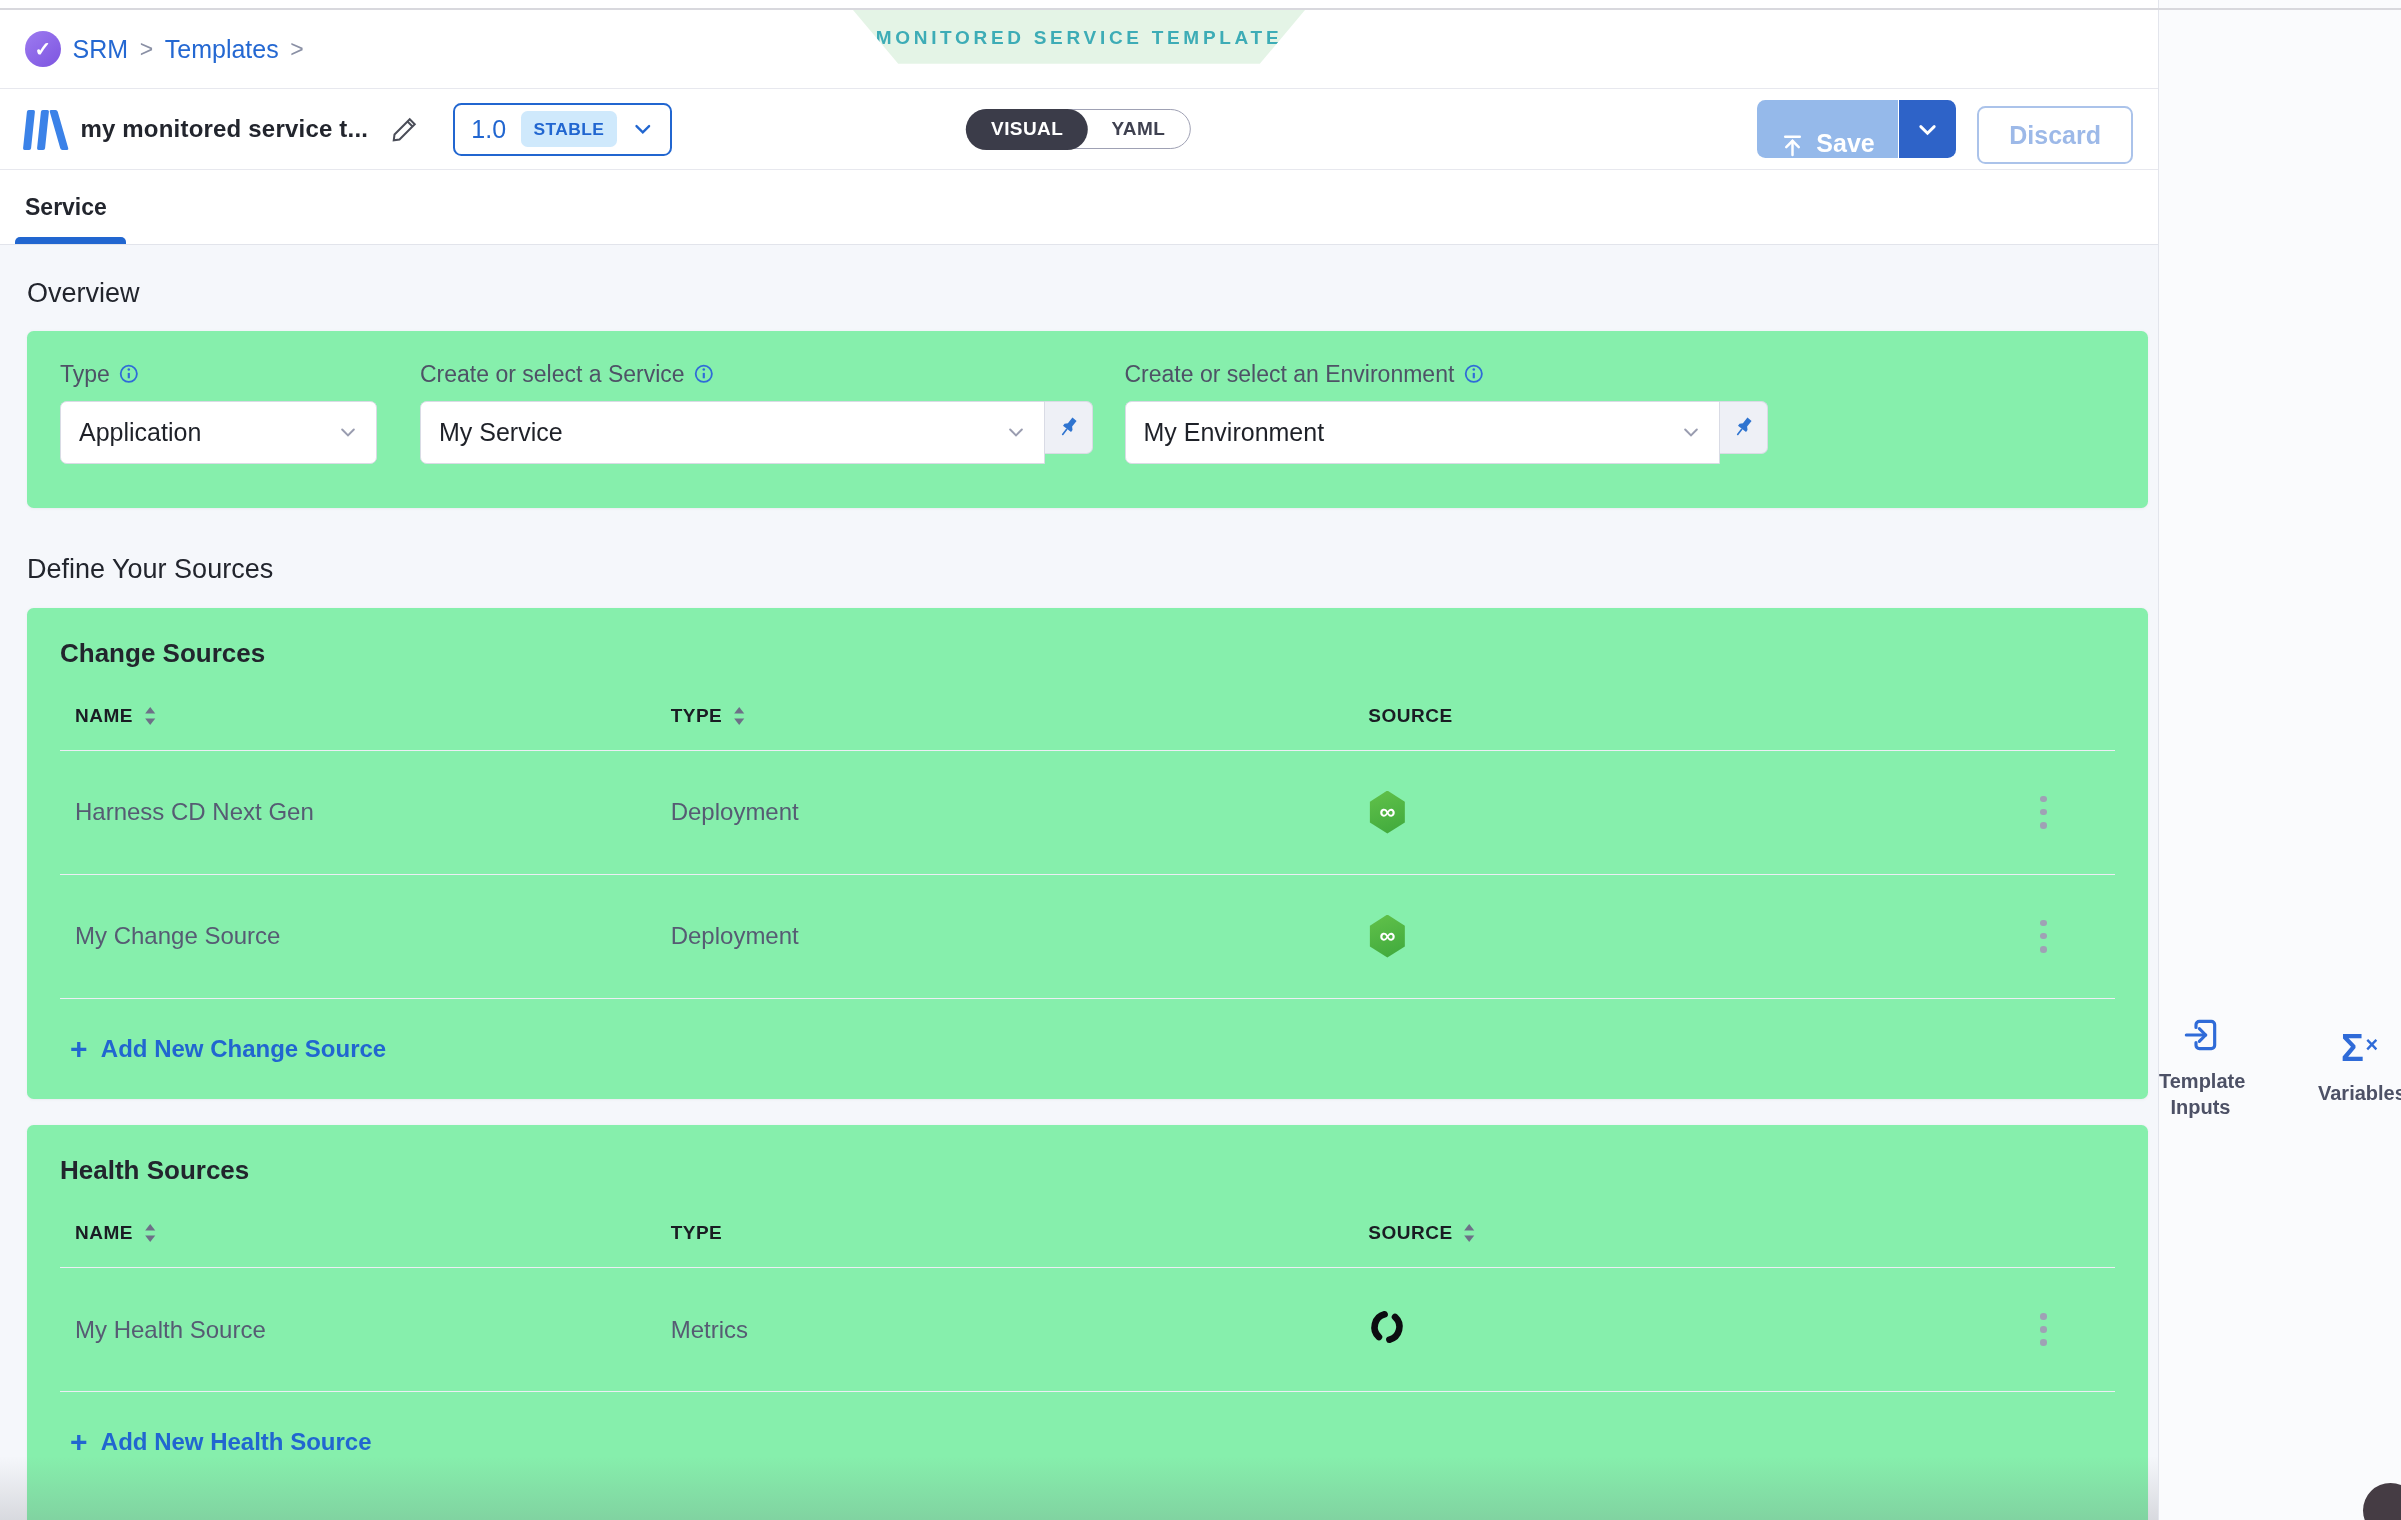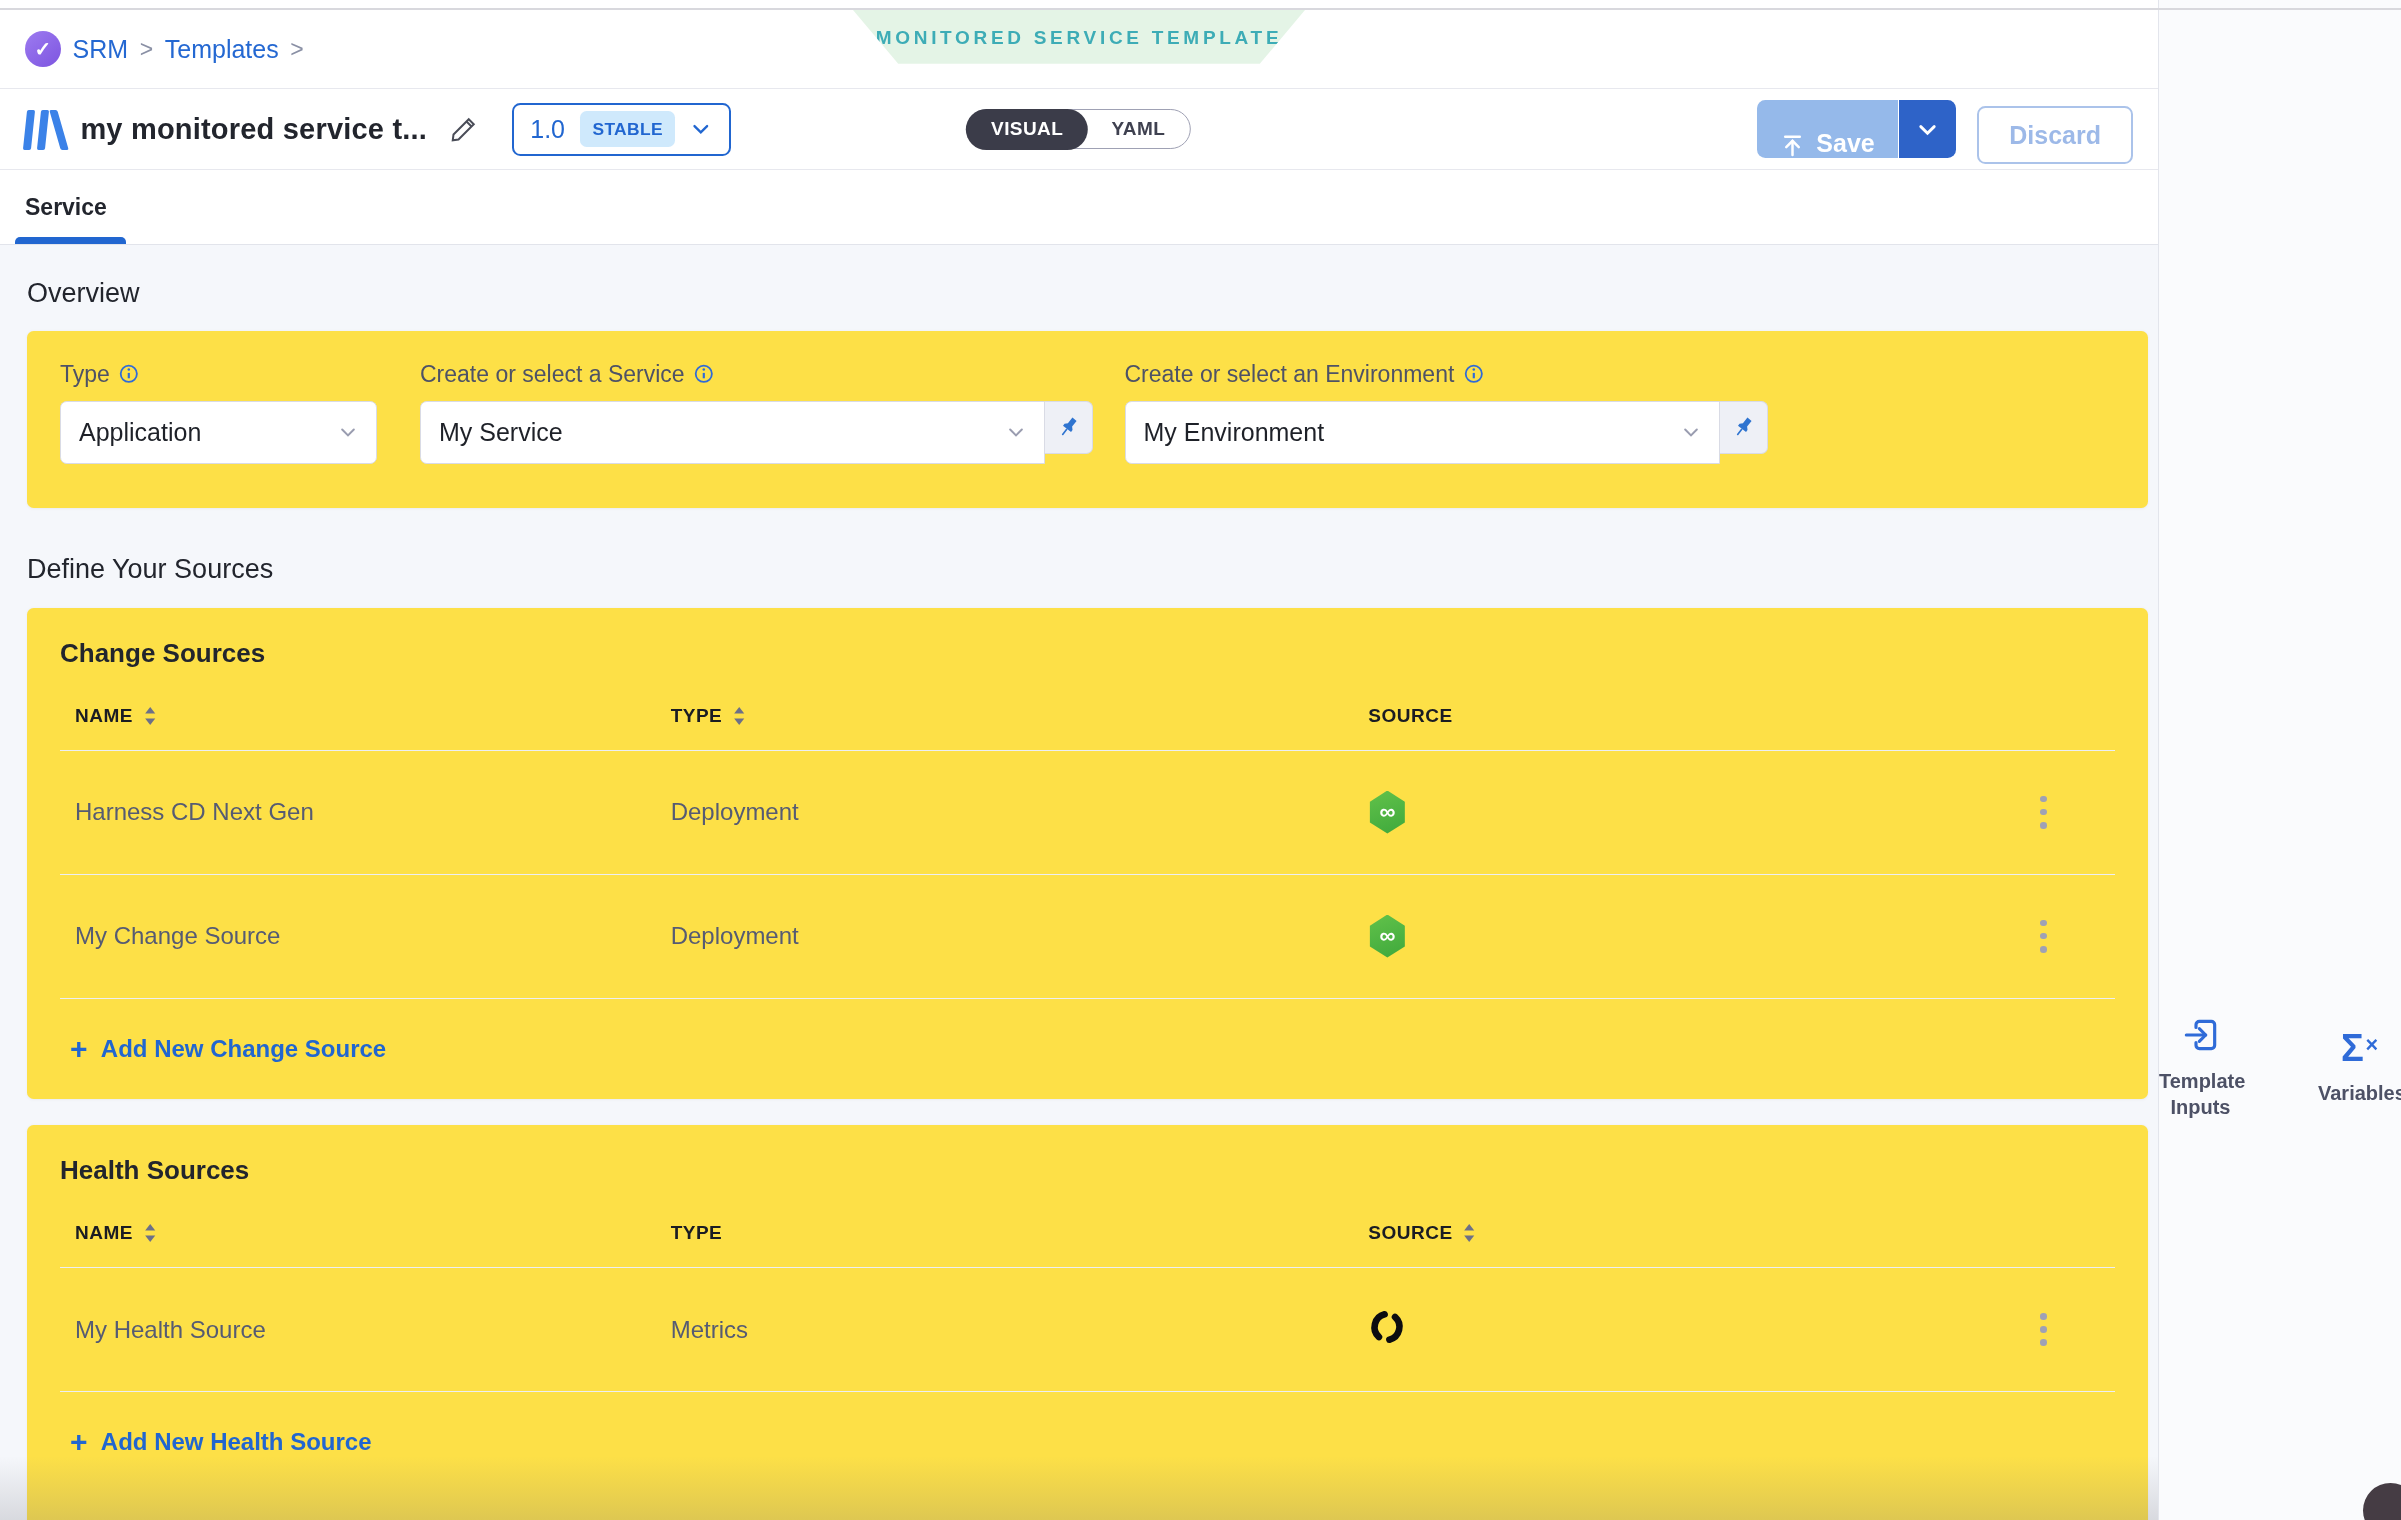--- a/index.html
+++ b/index.html
@@ -21,21 +21,21 @@
     background:#e4f4e6; clip-path:polygon(0 0,100% 0,90% 96%,10% 96%); border-radius:0 0 11.6px 11.6px;
     display:flex; align-items:center; justify-content:center; color:#3dacb6; font-size:19px; font-weight:bold; letter-spacing:3.7px; }
 
   
   .title-bar { height:81px; display:flex; align-items:center; padding:0 25px; border-bottom:1.7px solid #e7e8ee; position:relative; }
   .tpl-icon { display:flex; align-items:flex-end; gap:6.6px; margin-right:18px; height:41px; }
   .tpl-icon span { display:block; width:7.5px; height:40px; background:#3b82e8; border-radius:1.7px; }
   .tpl-icon span:nth-child(1){ transform:skewX(-6deg); }
   .tpl-icon span:nth-child(2){ transform:skewX(-6deg); }
   .tpl-icon span:nth-child(3){ transform:skewX(16deg); margin-left:1.7px; }
-  .doc-title { font-size:29px; font-weight:bold; color:#22252d; letter-spacing:0.2px; }
+  .doc-title { font-size:24px; font-weight:bold; color:#22252d; letter-spacing:0.2px; }
   .pencil-btn { margin-left:21.6px; background:none; border:none; cursor:pointer; display:flex; }
   .version-box { margin-left:33px; height:53px; border:2.1px solid #2166d0; border-radius:8.3px; display:flex; align-items:center; gap:15px; padding:0 16.6px; background:#fff; cursor:pointer; }
   .version-num { color:#2166d0; font-size:25px; }
   .version-chip { background:#cfe9fc; color:#2166d0; font-size:17.4px; font-weight:bold; letter-spacing:0.4px; border-radius:6.6px; padding:7.5px 12.4px; }
 
   .view-toggle { position:absolute; left:50%; transform:translateX(-50%); display:flex; align-items:center; height:40px; border:1.7px solid #9fa1b4; border-radius:828px; background:#fff; }
   .toggle-seg { font-size:19px; font-weight:bold; letter-spacing:0.4px; padding:0 25px; height:40px; display:flex; align-items:center; cursor:pointer; }
   .toggle-seg.sel { background:#3b3c49; color:#fff; border-radius:828px; margin:-1.7px; height:41px; }
   .toggle-seg.unsel { color:#3f4150; }
 
@@ -49,21 +49,21 @@
   .tab-bar { height:75px; display:flex; align-items:center; padding-left:25px; border-bottom:1.7px solid #e2e4eb; position:relative; background:#fff; }
   .tab { font-size:23px; font-weight:bold; color:#22252d; position:relative; height:100%; display:flex; align-items:center; cursor:pointer; }
   .tab-underline { position:absolute; bottom:0; left:15px; width:111px; height:6.6px; background:#2166d0; border-radius:5px 5px 0 0; }
 
   
   .content { flex:1; background:#f5f7fb; padding:0 10px 0 27px; position:relative; overflow:hidden; }
   .section-heading { font-size:27px; color:#22252d; font-weight:400; }
   .h-overview { margin:33px 0 21.6px 0; }
   .h-sources { margin:46px 0 0 0; }
 
-  .card { background:#fde047; border-radius:6.6px; box-shadow:0 0.8px 2.5px rgba(96,97,112,0.07); }
+  .card { background:#86efac; border-radius:6.6px; box-shadow:0 0.8px 2.5px rgba(96,97,112,0.07); }
 
   
   .overview-card { height:177px; padding:30px 33px; display:flex; }
   .field-group { display:flex; flex-direction:column; }
   .field-label { display:flex; align-items:center; gap:8.3px; font-size:23px; color:#4e5266; }
   .control-row { display:flex; margin-top:13.3px; }
   .select { height:63px; border:1.7px solid #d9dbe5; border-radius:6.6px; background:#fff; display:flex; align-items:center; justify-content:space-between; padding:0 18px; font-size:25px; color:#1e2128; cursor:pointer; }
   .select.with-pin { border-radius:6.6px 0 0 6.6px; }
   .pin-btn { width:48px; height:53px; background:#eef0f6; border:1.7px solid #d9dbe5; border-left:none; border-radius:0 6.6px 6.6px 0; display:flex; align-items:center; justify-content:center; cursor:pointer; }
   .w-type { width:317px; } .w-service { width:625px; } .w-env { width:595px; }

